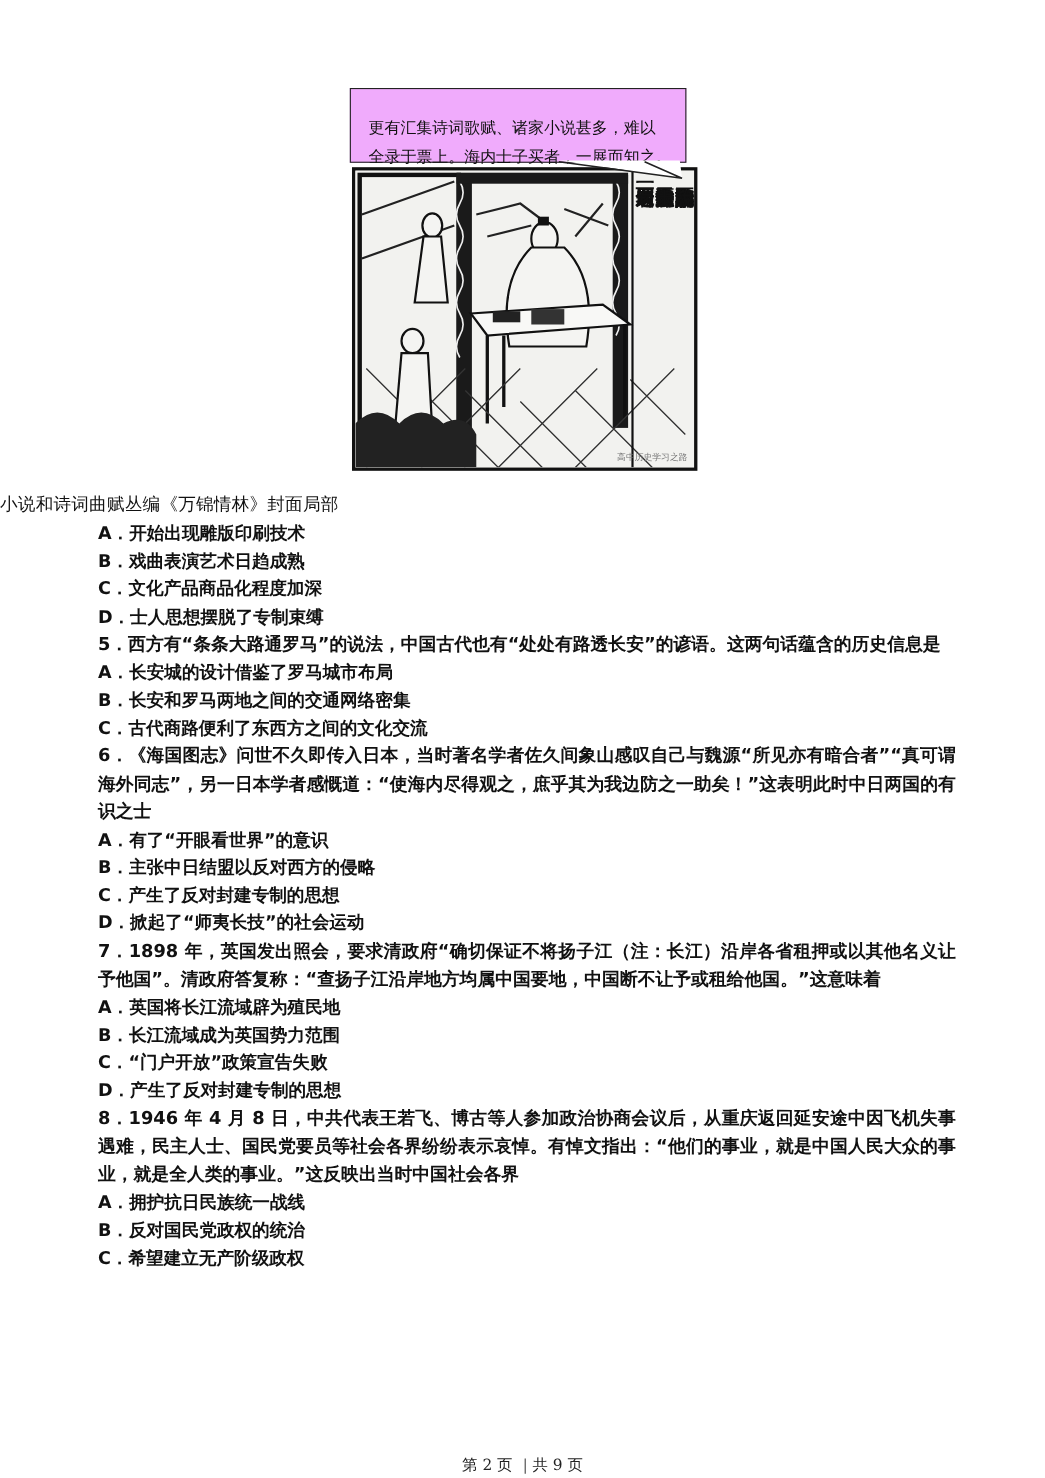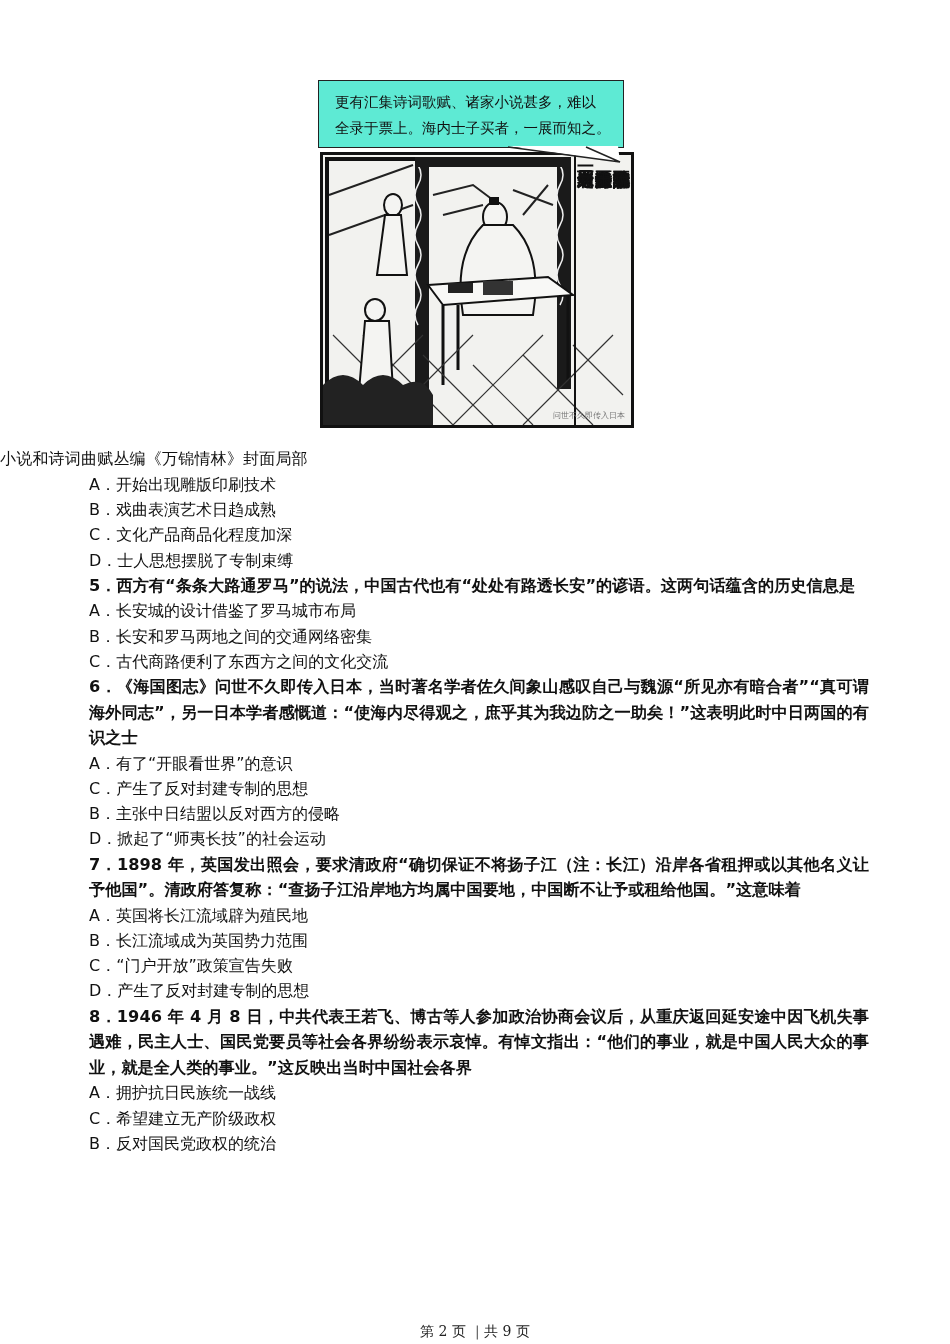--- a/index.html
+++ b/index.html
@@ -1,33 +1,33 @@
 <!DOCTYPE html>
 <html><head>
 <meta charset="utf-8">
 <style>
   html, body { margin: 0; padding: 0; background: #ffffff; }
   body { width: 950px; height: 1344px; position: relative; overflow: hidden;
          font-family: "DejaVu Sans", "Liberation Sans", sans-serif; color: #111; }
   .figure { position: absolute; left: 318px; top: 80px; width: 318px; height: 348px; }
   .speech-bubble { position: absolute; left: 0; top: 0; width: 306px; height: 68px;
-                   border: 1.5px solid #222; background: #5eead4; box-sizing: border-box;
-                   padding: 8px 10px 0 16px; font-size: 14.5px; line-height 26px; z-index: 2; }
+                   border: 1.5px solid #222; background: #f0abfc; box-sizing: border-box;
+                   padding: 23px 10px 0 16px; font-size: 14.5px; line-height 26px; z-index: 2; }
   .speech-bubble div { line-height: 26px; white-space: nowrap; }
   .bubble-tail { position: absolute; left: 0; top: 0; z-index: 3; }
   .woodcut { position: absolute; left: 2px; top: 72px; width: 314px; height: 276px;
              border: 3px solid #111; box-sizing: border-box; background: #f4f4f2; overflow: hidden; }
   .woodcut svg { display: block; }
   .watermark { position: absolute; right: 6px; bottom: 4px; font-size: 8px; color: #777; }
   .caption { position: absolute; top: 449px; left: 0; width: 950px; text-align: left;
              font-size: 16px; letter-spacing: 0.2px; }
   .content { position: absolute; left: 89px; top: 472px; width: 780px; }
   .line { font-size: 16px; line-height: 25.2px; white-space: nowrap; }
   .q { font-weight: bold; font-size: 16.2px; line-height: 25.6px; white-space: normal; text-align: justify; }
-  .opt { font-size: 16px; line-height: 25.2px; }
+  .opt { font-size: 16px; line-height: 25.2px; font-weight: bold; }
   .footer { position: absolute; top: 1323px; left: 0; width: 950px; text-align: center;
             font-family: "DejaVu Serif", "Liberation Serif", serif; font-size: 14px; color: #222; }
 </style>
 </head>
 <body>
 
 <div class="figure">
   <div class="speech-bubble">
     <div>更有汇集诗词歌赋、诸家小说甚多，难以</div>
     <div>全录于票上。海内士子买者，一展而知之。</div>
@@ -70,21 +70,21 @@
 
       <path d="M0 230 q20 -20 40 0 q20 -20 40 0 q20 -10 30 10 L110 270 L0 270 z" fill="#222"></path>
 
       <line x1="252" y1="0" x2="252" y2="270" stroke="#111" stroke-width="2"></line>
     </svg>
     <div style="position:absolute; left:254px; top:2px; width:54px; height:262px; display:flex; flex-direction:row-reverse; font-family:'DejaVu Serif','Liberation Serif',serif; font-weight:bold; font-size:17px; line-height:19.5px;">
       <div style="writing-mode:vertical-rl; width:18px;">更有彙集詩詞歌賦諸家小說</div>
       <div style="writing-mode:vertical-rl; width:18px;">甚多難以全錄于票上海內士</div>
       <div style="writing-mode:vertical-rl; width:18px;">子買者一展而知之</div>
     </div>
-    <div class="watermark">问世不久即传入日本</div>
+    <div class="watermark">高中历史学习之路</div>
   </div>
 </div>
 
 <div class="caption">小说和诗词曲赋丛编《万锦情林》封面局部</div>
 
 <div class="content">
 
   <div>
     <div class="line opt"><span>A．</span><span>开始出现雕版印刷技术</span></div>
     <div class="line opt"><span>B．</span><span>戏曲表演艺术日趋成熟</span></div>
@@ -95,34 +95,34 @@
   <div>
     <div class="q"><span>5．</span><span>西方有“条条大路通罗马”的说法，中国古代也有“处处有路透长安”的谚语。这两句话蕴含的历史信息是</span></div>
     <div class="line opt"><span>A．</span><span>长安城的设计借鉴了罗马城市布局</span></div>
     <div class="line opt"><span>B．</span><span>长安和罗马两地之间的交通网络密集</span></div>
     <div class="line opt"><span>C．</span><span>古代商路便利了东西方之间的文化交流</span></div>
   </div>
 
   <div>
     <div class="q"><span>6．</span><span>《海国图志》问世不久即传入日本，当时著名学者佐久间象山感叹自己与魏源“所见亦有暗合者”“真可谓海外同志”，另一日本学者感慨道：“使海内尽得观之，庶乎其为我边防之一助矣！”这表明此时中日两国的有识之士</span></div>
     <div class="line opt"><span>A．</span><span>有了“开眼看世界”的意识</span></div>
+    <div class="line opt"><span>B．</span><span>主张中日结盟以反对西方的侵略</span></div>
     <div class="line opt"><span>C．</span><span>产生了反对封建专制的思想</span></div>
-    <div class="line opt"><span>B．</span><span>主张中日结盟以反对西方的侵略</span></div>
     <div class="line opt"><span>D．</span><span>掀起了“师夷长技”的社会运动</span></div>
   </div>
 
   <div>
     <div class="q"><span>7．</span><span>1898 年，英国发出照会，要求清政府“确切保证不将扬子江（注：长江）沿岸各省租押或以其他名义让予他国”。清政府答复称：“查扬子江沿岸地方均属中国要地，中国断不让予或租给他国。”这意味着</span></div>
     <div class="line opt"><span>A．</span><span>英国将长江流域辟为殖民地</span></div>
     <div class="line opt"><span>B．</span><span>长江流域成为英国势力范围</span></div>
     <div class="line opt"><span>C．</span><span>“门户开放”政策宣告失败</span></div>
     <div class="line opt"><span>D．</span><span>产生了反对封建专制的思想</span></div>
   </div>
 
   <div>
     <div class="q"><span>8．</span><span>1946 年 4 月 8 日，中共代表王若飞、博古等人参加政治协商会议后，从重庆返回延安途中因飞机失事遇难，民主人士、国民党要员等社会各界纷纷表示哀悼。有悼文指出：“他们的事业，就是中国人民大众的事业，就是全人类的事业。”这反映出当时中国社会各界</span></div>
     <div class="line opt"><span>A．</span><span>拥护抗日民族统一战线</span></div>
+    <div class="line opt"><span>B．</span><span>反对国民党政权的统治</span></div>
     <div class="line opt"><span>C．</span><span>希望建立无产阶级政权</span></div>
-    <div class="line opt"><span>B．</span><span>反对国民党政权的统治</span></div>
   </div>
 </div>
 
 <div class="footer">第 2 页 ｜共 9 页</div>
 
 </body></html>

